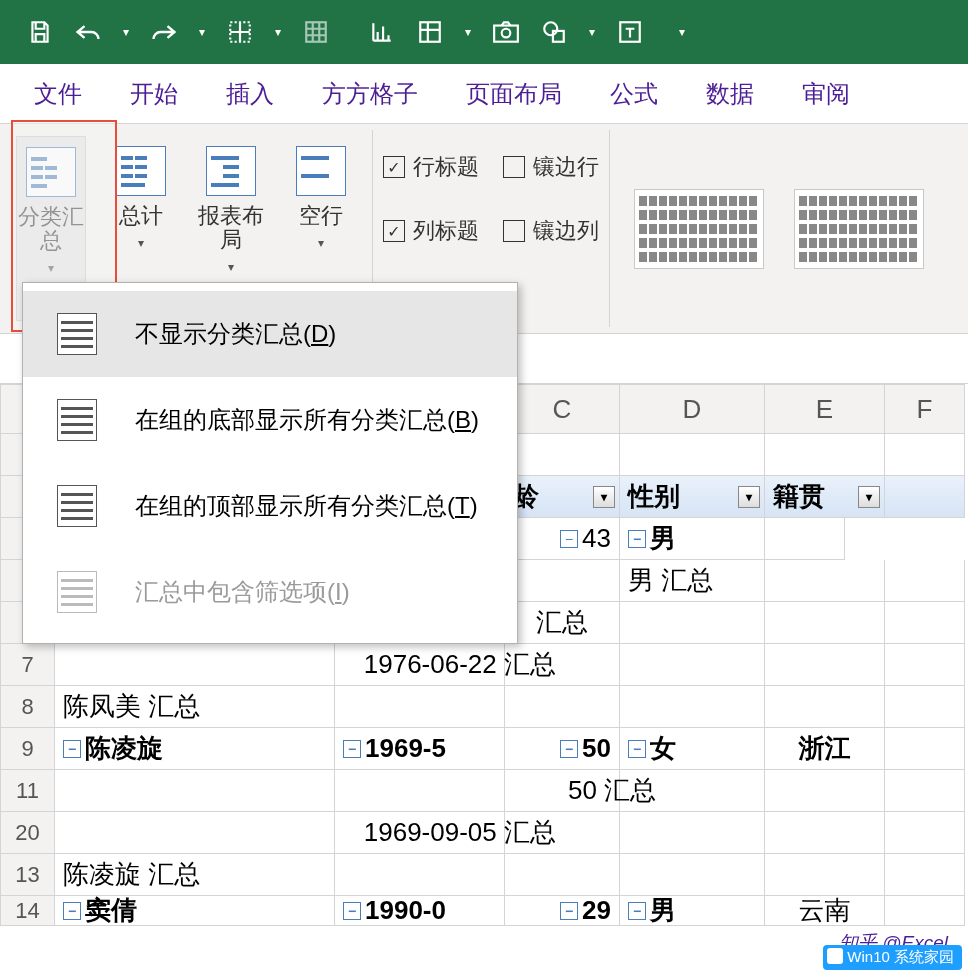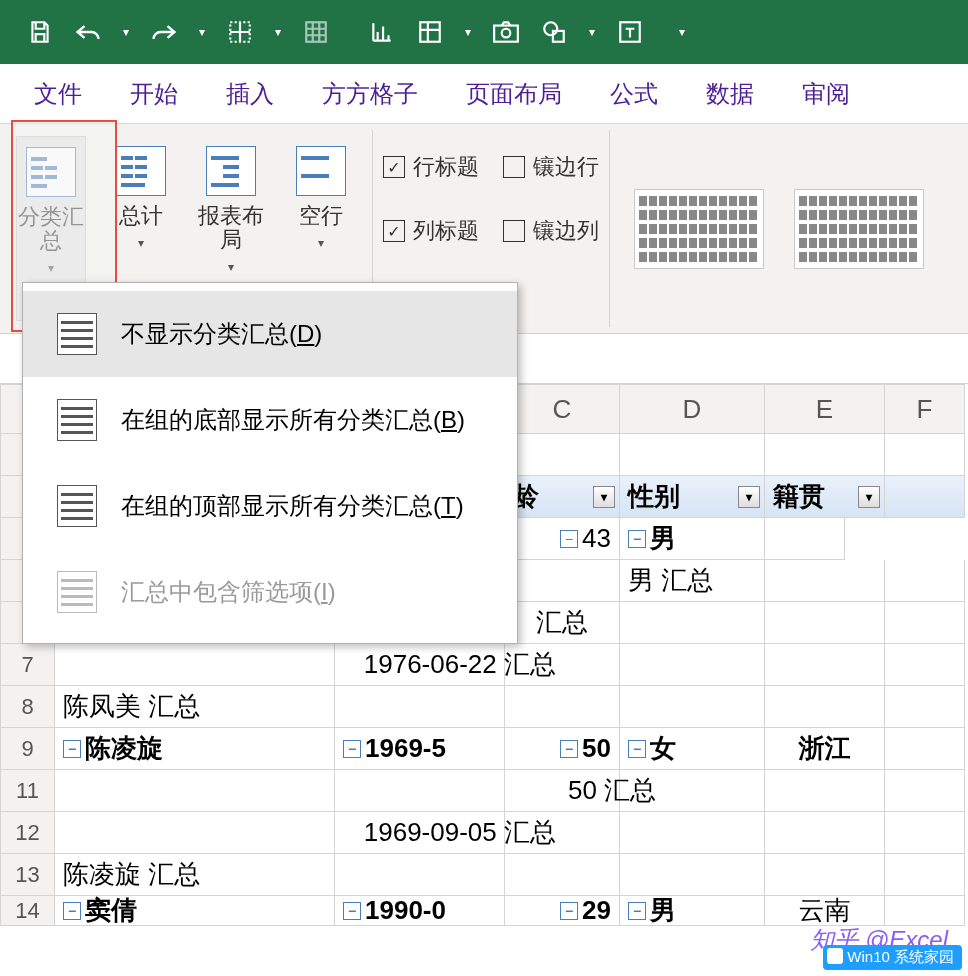--- a/index.html
+++ b/index.html
@@ -31,21 +31,21 @@
   .chkbox { width: 22px; height: 22px; border: 1.5px solid #333; display: flex; align-items: center; justify-content: center; font-size: 16px; }
   .stylegallery { display: flex; gap: 30px; align-items: center; padding: 30px 24px; }
   .stylethumb { width: 130px; height: 80px; border: 1px solid #c8c8c8; background: #fff; display: flex; flex-direction: column; justify-content: space-around; padding: 4px; }
   .stylethumb div { height: 10px; background: repeating-linear-gradient(90deg,#888 0 8px,#fff 8px 10px); }
   .group-label { position: absolute; bottom: 4px; font-size: 18px; color: #666; }
   .dropdown-menu {
     position: absolute; left: 22px; top: 282px; width: 496px; background: #fff;
     border: 1px solid #b1b1b1; box-shadow: 3px 3px 8px rgba(0,0,0,.25); z-index: 50;
     padding: 8px 0;
   }
-  .menu-item { display: flex; align-items: center; gap: 24px; padding: 22px 34px; font-size: 24px; cursor: pointer; }
+  .menu-item { display: flex; align-items: center; gap: 38px; padding: 22px 34px; font-size: 24px; cursor: pointer; }
   .menu-item.hover { background: #e6e6e6; }
   .menu-item.dis { color: #9a9a9a; }
   .menu-item .micon {
     width: 40px; height: 42px; border: 1.5px solid #555; background: #fff; display: flex;
     flex-direction: column; justify-content: space-around; padding: 4px 3px; flex-shrink: 0;
   }
   .menu-item .micon span { display: block; height: 3px; background: #555; }
   .menu-item.dis .micon { border-color: #bbb; }
   .menu-item.dis .micon span { background: #bbb; }
   .menu-item u { text-decoration: underline; }
@@ -55,21 +55,21 @@
   .col-head div { border: 1px solid #d4d4d4; border-left: none; background: #f3f2f1; display: flex; align-items: center; justify-content: center; color: #555; }
   .col-head .rowh { width: 55px; border-left: 1px solid #d4d4d4; }
   .row { display: flex; height: 42px; }
   .row .rowh { width: 55px; border: 1px solid #d4d4d4; border-top: none; background: #f3f2f1; display: flex; align-items: center; justify-content: center; color: #555; font-size: 22px; }
   .row .cell { border-right: 1px solid #d4d4d4; border-bottom: 1px solid #d4d4d4; padding: 4px 8px; display: flex; align-items: center; position: relative; }
   .cA { width: 280px; } .cB { width: 170px; } .cC { width: 115px; } .cD { width: 145px; } .cE { width: 120px; } .cF { width: 80px; }
   .filter-btn { width: 22px; height: 22px; border: 1px solid #888; background: linear-gradient(#fff,#ddd); display: flex; align-items: center; justify-content: center; font-size: 12px; position: absolute; right: 4px; top: 50%; transform: translateY(-50%); }
   .collapse-ico { width: 18px; height: 18px; border: 1px solid #4a7ebb; color: #4a7ebb; font-size: 14px; display: inline-flex; align-items: center; justify-content: center; margin-right: 4px; line-height: 1; }
   .bold { font-weight: 700; }
   .header-row .cell { background: linear-gradient(#eaf1fb,#d6e4f5); font-weight: 700; }
-  .watermark { position: absolute; right: 20px; bottom: 20px; font-size: 24px; color: #8b5cf6; font-style: italic; z-index: 60; pointer-events: none; }
+  .watermark { position: absolute; right: 20px; bottom: 20px; font-size: 19px; color: #4c1d95; font-style: italic; z-index: 60; pointer-events: none; }
   .logo-pill { position: absolute; right: 6px; bottom: 6px; z-index: 61; background: #1e9fff; color: #fff; font-size: 15px; padding: 3px 8px 3px 24px; border-radius: 4px; pointer-events: none; }
   .logo-pill::before { content: ""; position: absolute; left: 4px; top: 3px; width: 16px; height: 16px; background: #fff; border-radius: 3px; }
 </style>
 </head>
 <body>
 
 <div class="titlebar">
   <div class="qat-btn">
     <svg width="26" height="26" viewBox="0 0 24 24">
         <path d="M5 3h11l3 3v15H5z M8 3v6h8V3 M8 21v-7h8v7"></path>
@@ -442,21 +442,21 @@
       <div class="cell cB"></div>
     <div class="cell cC" style="justify-content:center;white-space:nowrap;overflow:visible">
         <span style="position:relative;left:50px">50 汇总</span>
       </div>
     <div class="cell cD"></div>
       <div class="cell cE"></div>
       <div class="cell cF"></div>
   </div>
 
   <div class="row">
-    <div class="rowh">12</div>
+    <div class="rowh">20</div>
     <div class="cell cA"></div>
     <div class="cell cB" style="justify-content:flex-end;white-space:nowrap;overflow:visible">
         <span style="position:relative;left:60px">1969-09-05 汇总</span>
       </div>
     <div class="cell cC"></div>
       <div class="cell cD"></div>
       <div class="cell cE"></div>
       <div class="cell cF"></div>
   </div>
 

